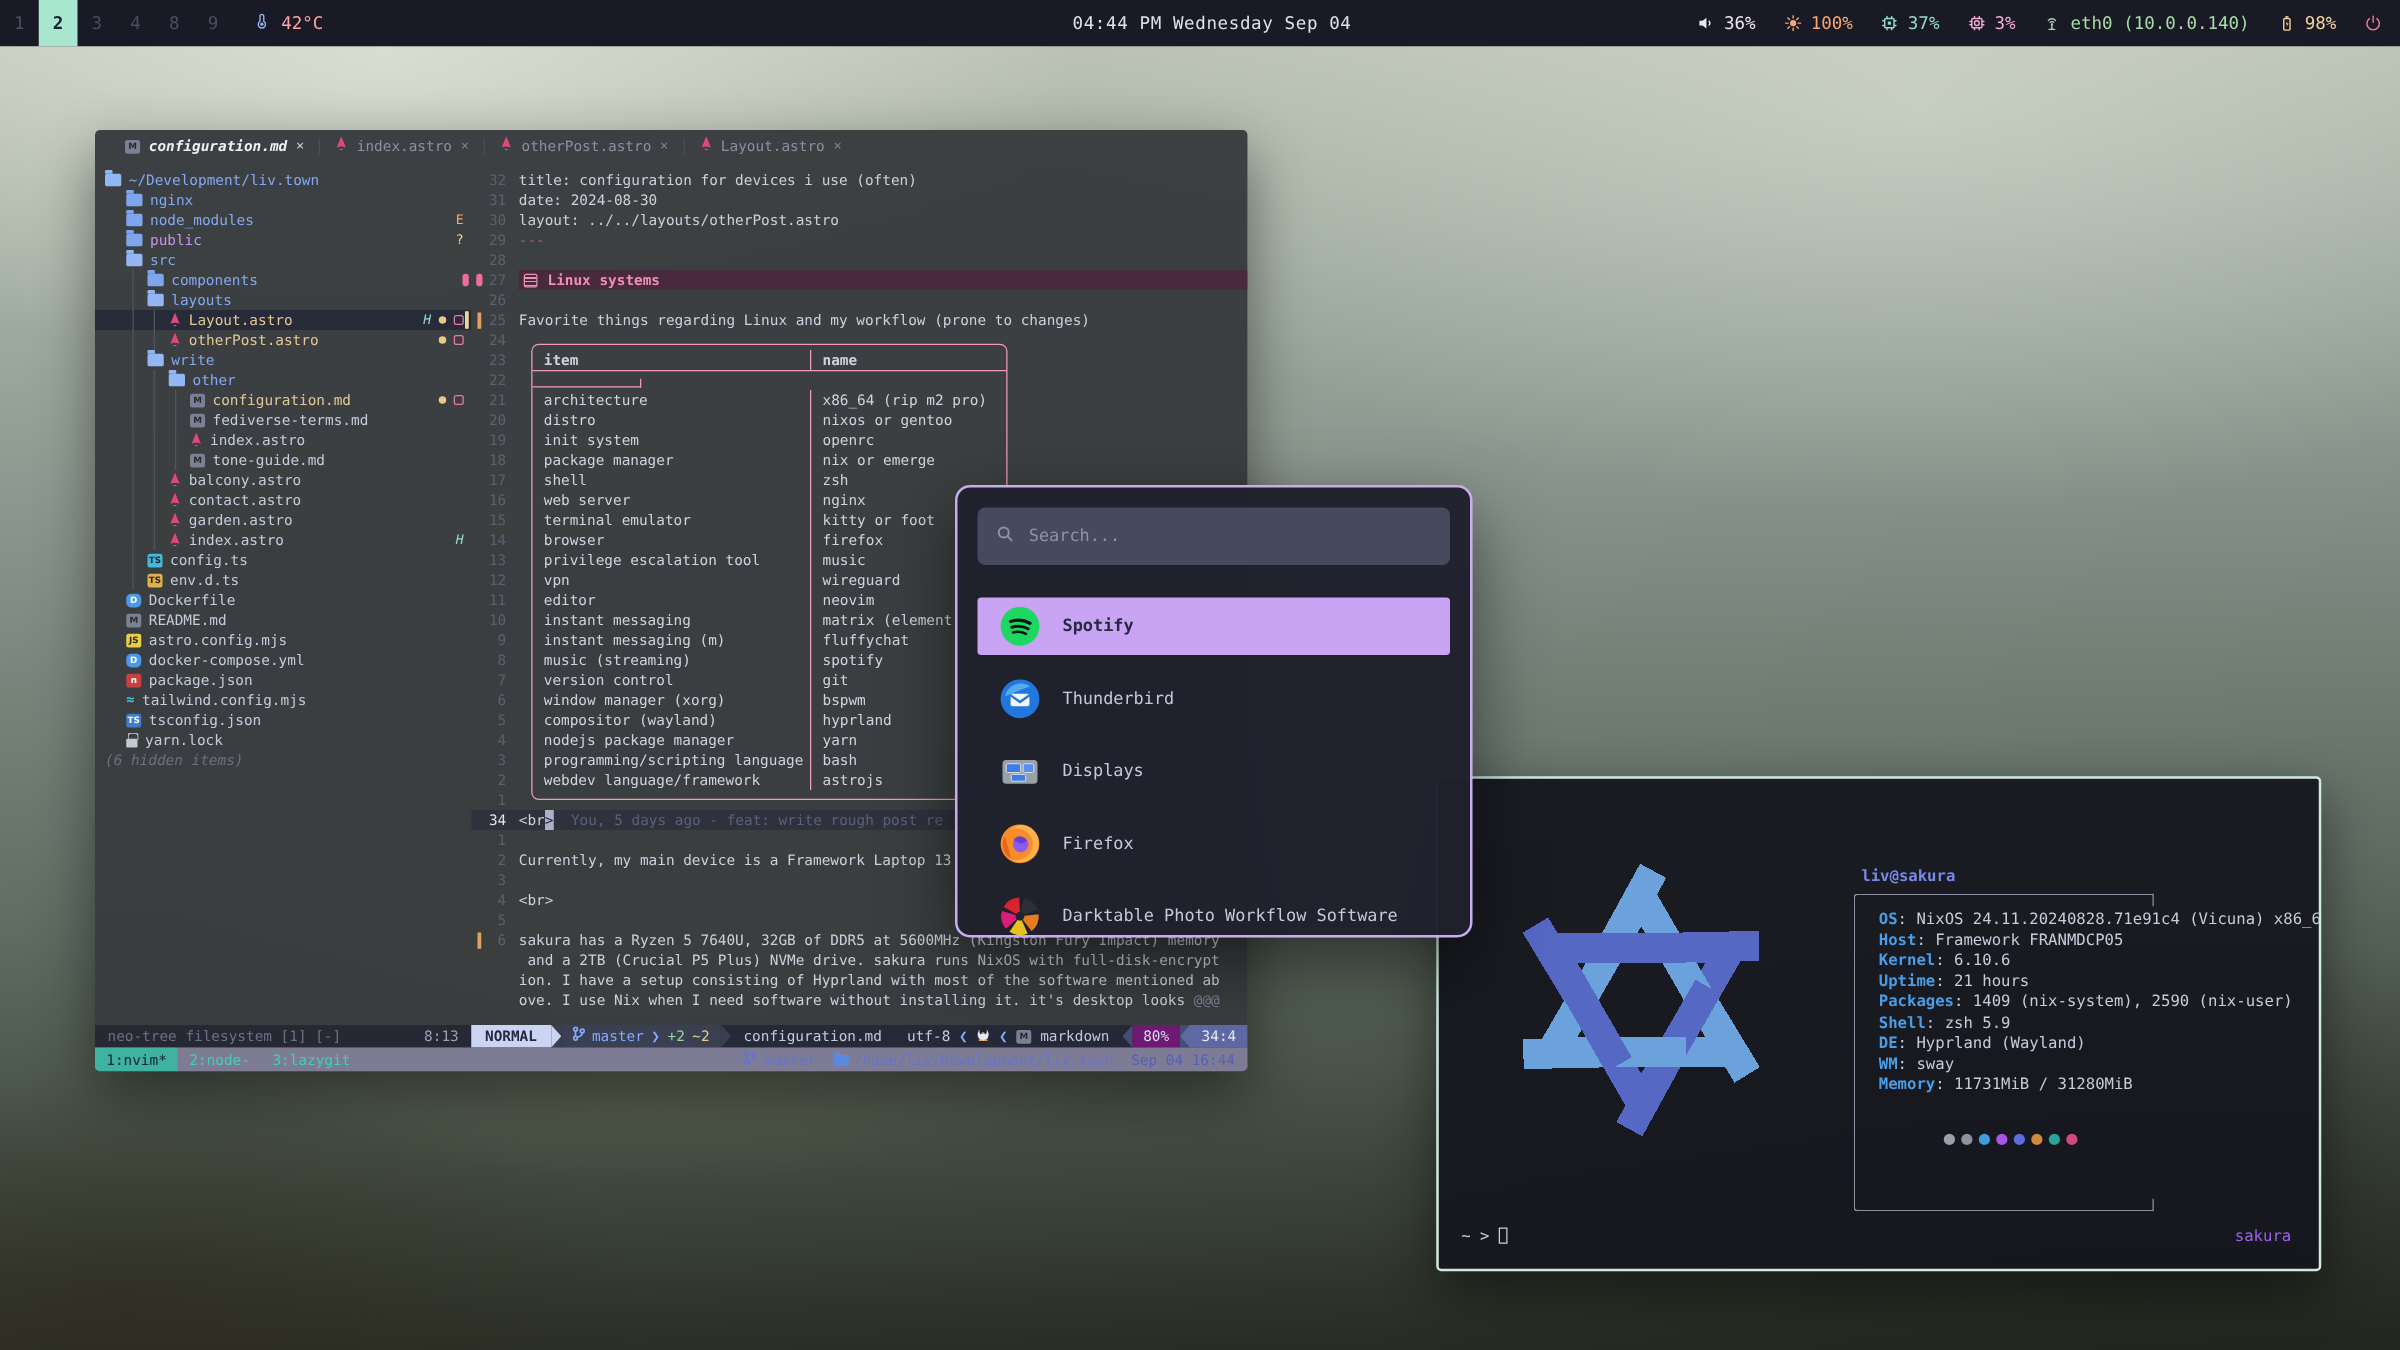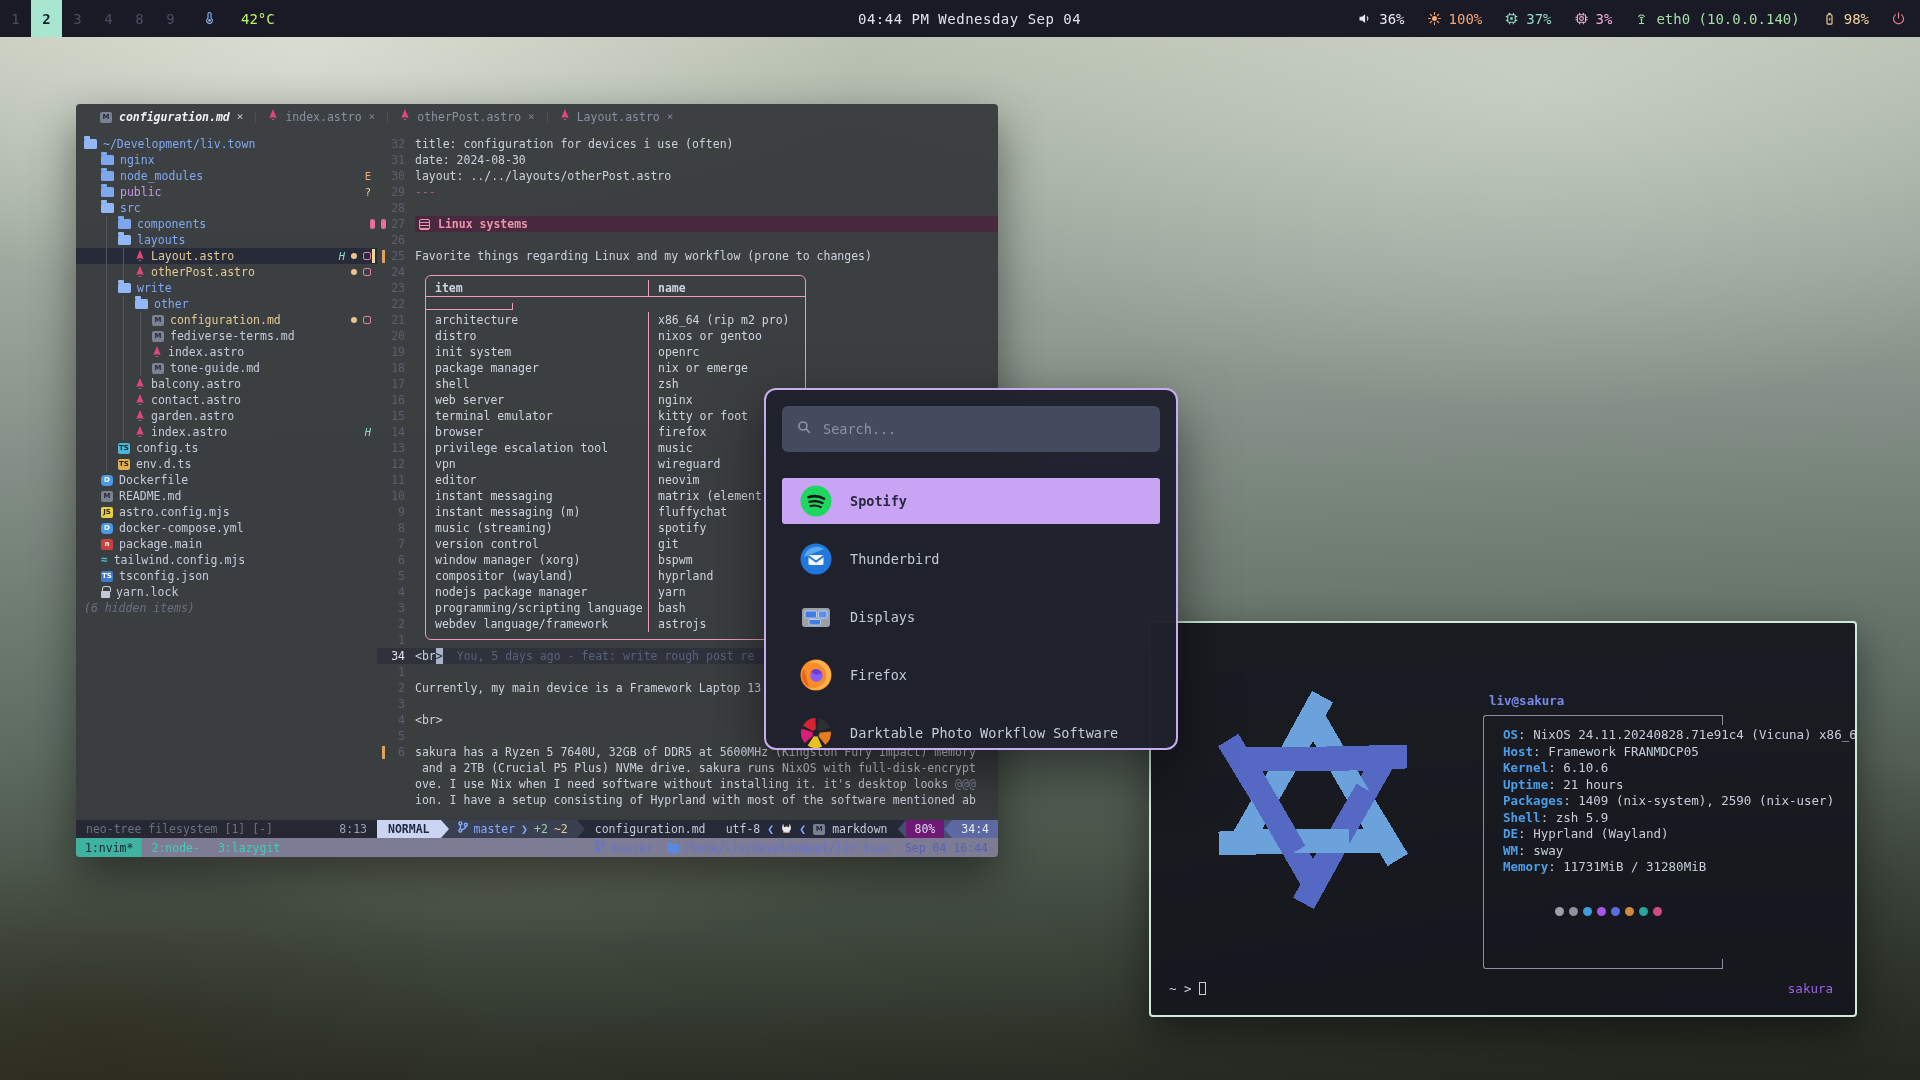--- a/index.html
+++ b/index.html
@@ -9,21 +9,21 @@
     radial-gradient(ellipse 1100px 520px at 80% 8%, rgba(226,231,220,.45), transparent 62%),
     radial-gradient(ellipse 720px 260px at 28% 73%, rgba(219,194,142,.20), transparent 60%),
     radial-gradient(ellipse 900px 320px at 88% 90%, rgba(28,32,26,.38), transparent 70%),
     radial-gradient(ellipse 600px 260px at 5% 96%, rgba(46,36,22,.45), transparent 70%),
     linear-gradient(178deg,#c6cbbd 0%,#aeb8aa 13%,#98a49a 27%,#838f86 41%,#707d73 53%,#5e6c62 65%,#4b554a 77%,#3a4238 87%,#2c3027 95%,#23271f 100%)}
   
   .topbar{position:absolute;left:0;top:0;width:1920px;height:37px;background:#191a26;z-index:50;display:flex;align-items:center;font-size:14px;color:#e8eaf2}
   .ws{display:flex;height:100%}
   .ws-cell{width:31px;height:100%;display:flex;align-items:center;justify-content:center;color:#4a4e60}
   .ws-cell.active{background:#a9e6d0;color:#17222d;font-weight:bold}
-  .temp{display:flex;align-items:center;gap:24px;margin-left:16px;color:#bef264}
+  .temp{display:flex;align-items:center;gap:8px;margin-left:16px;color:#fca5a5}
   .clock{position:absolute;left:858px;top:0;height:37px;display:flex;align-items:center;color:#dfe2ec;letter-spacing:.5px}
   .mods{position:absolute;right:14px;top:0;height:37px;display:flex;align-items:center;gap:22px}
   .mod{display:flex;align-items:center;gap:7px}
   .mod svg{display:block}
   
   .editor{position:absolute;left:76px;top:104px;width:922px;height:753px;background:rgba(57,60,62,.975);border-radius:4px;box-shadow:0 18px 46px rgba(0,0,0,.45);z-index:10;display:flex;flex-direction:column;font-size:11.5px;line-height:16px;color:#cbd1dc}
   .tabbar{height:26px;display:flex;align-items:center;padding-left:12px;color:#8a8fa2;flex:none}
   .tab{display:flex;align-items:center;gap:7px;padding:0 12px;height:100%}
   .tab .x{color:#7d8294;font-size:11px}
   .tab.active .tlabel{color:#eef0f6;font-weight:bold;font-style:italic}
@@ -303,21 +303,21 @@
         <div class="trow"><span class="tguide"></span><span class="tguide line"></span><span class="tguide line"></span><span class="tico"><svg width="10" height="12" viewBox="0 0 10 12">
               <path d="M5 0L8.7 9Q5 7.3 1.3 9Z" fill="#e0487a"></path>
               <path d="M3.2 9.8Q5 12 6.8 9.8 5 10.6 3.2 9.8" fill="#e87aa0"></path>
             </svg></span><span class="tlabel file">index.astro</span><span class="tbadges"><span class="bdg teal">H</span></span></div>
         <div class="trow"><span class="tguide"></span><span class="tguide line"></span><span class="tico"><span class="sqico" style="background:#49b8d8;color:#13262e">TS</span></span><span class="tlabel file">config.ts</span></div>
         <div class="trow"><span class="tguide"></span><span class="tguide line"></span><span class="tico"><span class="sqico" style="background:#e0b050;color:#2e2413">TS</span></span><span class="tlabel file">env.d.ts</span></div>
         <div class="trow"><span class="tguide"></span><span class="tico"><span class="sqico" style="background:#4a9ae8;color:#fff;border-radius:4px">D</span></span><span class="tlabel file">Dockerfile</span></div>
         <div class="trow"><span class="tguide"></span><span class="tico"><span class="sqico" style="background:#7a8194;color:#262a33">M</span></span><span class="tlabel file">README.md</span></div>
         <div class="trow"><span class="tguide"></span><span class="tico"><span class="sqico" style="background:#e8cf4a;color:#2e2a13">JS</span></span><span class="tlabel file">astro.config.mjs</span></div>
         <div class="trow"><span class="tguide"></span><span class="tico"><span class="sqico" style="background:#4a9ae8;color:#fff;border-radius:4px">D</span></span><span class="tlabel file">docker-compose.yml</span></div>
-        <div class="trow"><span class="tguide"></span><span class="tico"><span class="sqico" style="background:#c94040;color:#fff">n</span></span><span class="tlabel file">package.main</span></div>
+        <div class="trow"><span class="tguide"></span><span class="tico"><span class="sqico" style="background:#c94040;color:#fff">n</span></span><span class="tlabel file">package.json</span></div>
         <div class="trow"><span class="tguide"></span><span class="tico"><span class="wavico">≈</span></span><span class="tlabel file">tailwind.config.mjs</span></div>
         <div class="trow"><span class="tguide"></span><span class="tico"><span class="sqico" style="background:#3d7cc9;color:#fff">TS</span></span><span class="tlabel file">tsconfig.json</span></div>
         <div class="trow"><span class="tguide"></span><span class="tico"><span class="lockico"></span></span><span class="tlabel file">yarn.lock</span></div>
         <div class="trow"><span class="tico" style="width: 0px; margin-right: 0px;"></span><span class="tlabel hidden">(6 hidden items)</span></div>
       </div>
     <div class="buffer" id="buffer">
         <div class="brow">
           <span class="bsign"></span>
           <span class="bnum">32</span>
           <span class="bcontent">title: configuration for devices i use (often)</span>
@@ -519,26 +519,26 @@
           <span class="bcontent">sakura has a Ryzen 5 7640U, 32GB of DDR5 at 5600MHz (Kingston Fury Impact) memory</span>
         </div>
         <div class="brow">
           <span class="bsign"></span>
           <span class="bnum"></span>
           <span class="bcontent"> and a 2TB (Crucial P5 Plus) NVMe drive. sakura runs NixOS with full-disk-encrypt</span>
         </div>
         <div class="brow">
           <span class="bsign"></span>
           <span class="bnum"></span>
+          <span class="bcontent">ion. I have a setup consisting of Hyprland with most of the software mentioned ab</span>
+        </div>
+        <div class="brow">
+          <span class="bsign"></span>
+          <span class="bnum"></span>
           <span class="bcontent">ove. I use Nix when I need software without installing it. it's desktop looks <span class="tail">@@@</span></span>
-        </div>
-        <div class="brow">
-          <span class="bsign"></span>
-          <span class="bnum"></span>
-          <span class="bcontent">ion. I have a setup consisting of Hyprland with most of the software mentioned ab</span>
         </div>
         <div class="mdtable" style="top: 145px; height: 365px;">
           <div class="mdhead">
             <span class="mc1">item</span>
             <span class="mc2">name</span>
           </div>
           <div class="mdsep"></div>
           <div class="mdrow">
             <span class="mc1">architecture</span>
             <span class="mc2">x86_64 (rip m2 pro)</span>

